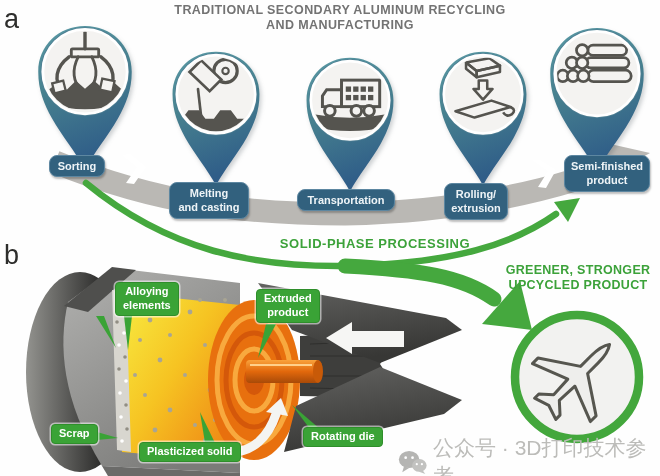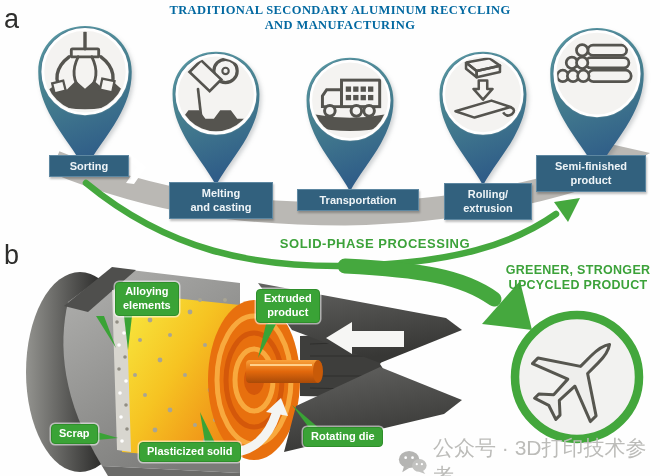--- a/index.html
+++ b/index.html
@@ -4,37 +4,37 @@
 <style>
   html,body{margin:0;padding:0;background:#ffffff;}
   #canvas{position:relative;width:660px;height:476px;background:#fefefe;overflow:hidden;
           font-family:"Liberation Sans",sans-serif;border-bottom:1px solid #dededc;}
   .pre{white-space:pre-line;}
   .panel-letter{position:absolute;font-size:27px;color:#2e2e2c;z-index:7;}
   #letter-a{left:4px;top:4px;}
   #letter-b{left:4px;top:240px;}
   #fig-title{position:absolute;left:140px;top:3px;width:400px;text-align:center;
              font-weight:bold;font-size:12.5px;letter-spacing:.4px;line-height:1.2;
-             color:#0369a1;z-index:7;font-family:Liberation Serif, serif;}
+             color:#737373;z-index:7;}
   svg.layer{position:absolute;left:0;top:0;z-index:1;}
   .pin{position:absolute;z-index:2;filter:drop-shadow(2px 3px 2px rgba(60,70,80,.25));}
   #pin-1{left:28px;top:18px;width:114px;height:154px;}
   #pin-2{left:163px;top:42px;width:106px;height:148px;}
   #pin-3{left:297px;top:48px;width:106px;height:148px;}
   #pin-4{left:430px;top:42px;width:106px;height:148px;}
   #pin-5{left:540px;top:20px;width:114px;height:154px;}
   .step-label{position:absolute;z-index:3;background:#32617e;color:#eef4f7;
               font-size:11px;font-weight:600;line-height:1.3;text-align:center;
-              padding:3px 12px;border-radius:0;border:1px solid #5d87a1;
+              padding:3px 0;border-radius:8px;border:1px solid #5d87a1;
               box-shadow:1px 2px 2px rgba(0,0,0,.25);}
   #step-1{left:49px;top:155px;width:54px;}
   #step-2{left:169px;top:182px;width:78px;}
   #step-3{left:297px;top:189px;width:96px;}
   #step-4{left:444px;top:183px;width:62px;}
-  #step-5{left:536px;top:155px;width:84px;}
+  #step-5{left:564px;top:155px;width:84px;}
   #machine-svg{position:absolute;left:18px;top:258px;z-index:2;}
   #green-svg{z-index:4;}
   #solid-phase-label{position:absolute;left:230px;top:236px;width:240px;text-align:right;
                      font-size:13px;font-weight:bold;letter-spacing:.5px;color:#3ca23a;z-index:5;}
   #outcome-label{position:absolute;left:498px;top:263px;width:160px;text-align:center;
                  font-size:12.5px;font-weight:bold;letter-spacing:.3px;line-height:1.2;
                  color:#3ca23a;z-index:5;}
   #product-circle{position:absolute;left:506px;top:306px;z-index:3;}
   .gtag{position:absolute;z-index:5;background:#3aa336;border:1px solid #2f8e2b;
         box-shadow:0 0 0 1.5px rgba(255,255,255,.55);color:#ffffff;font-size:11px;

